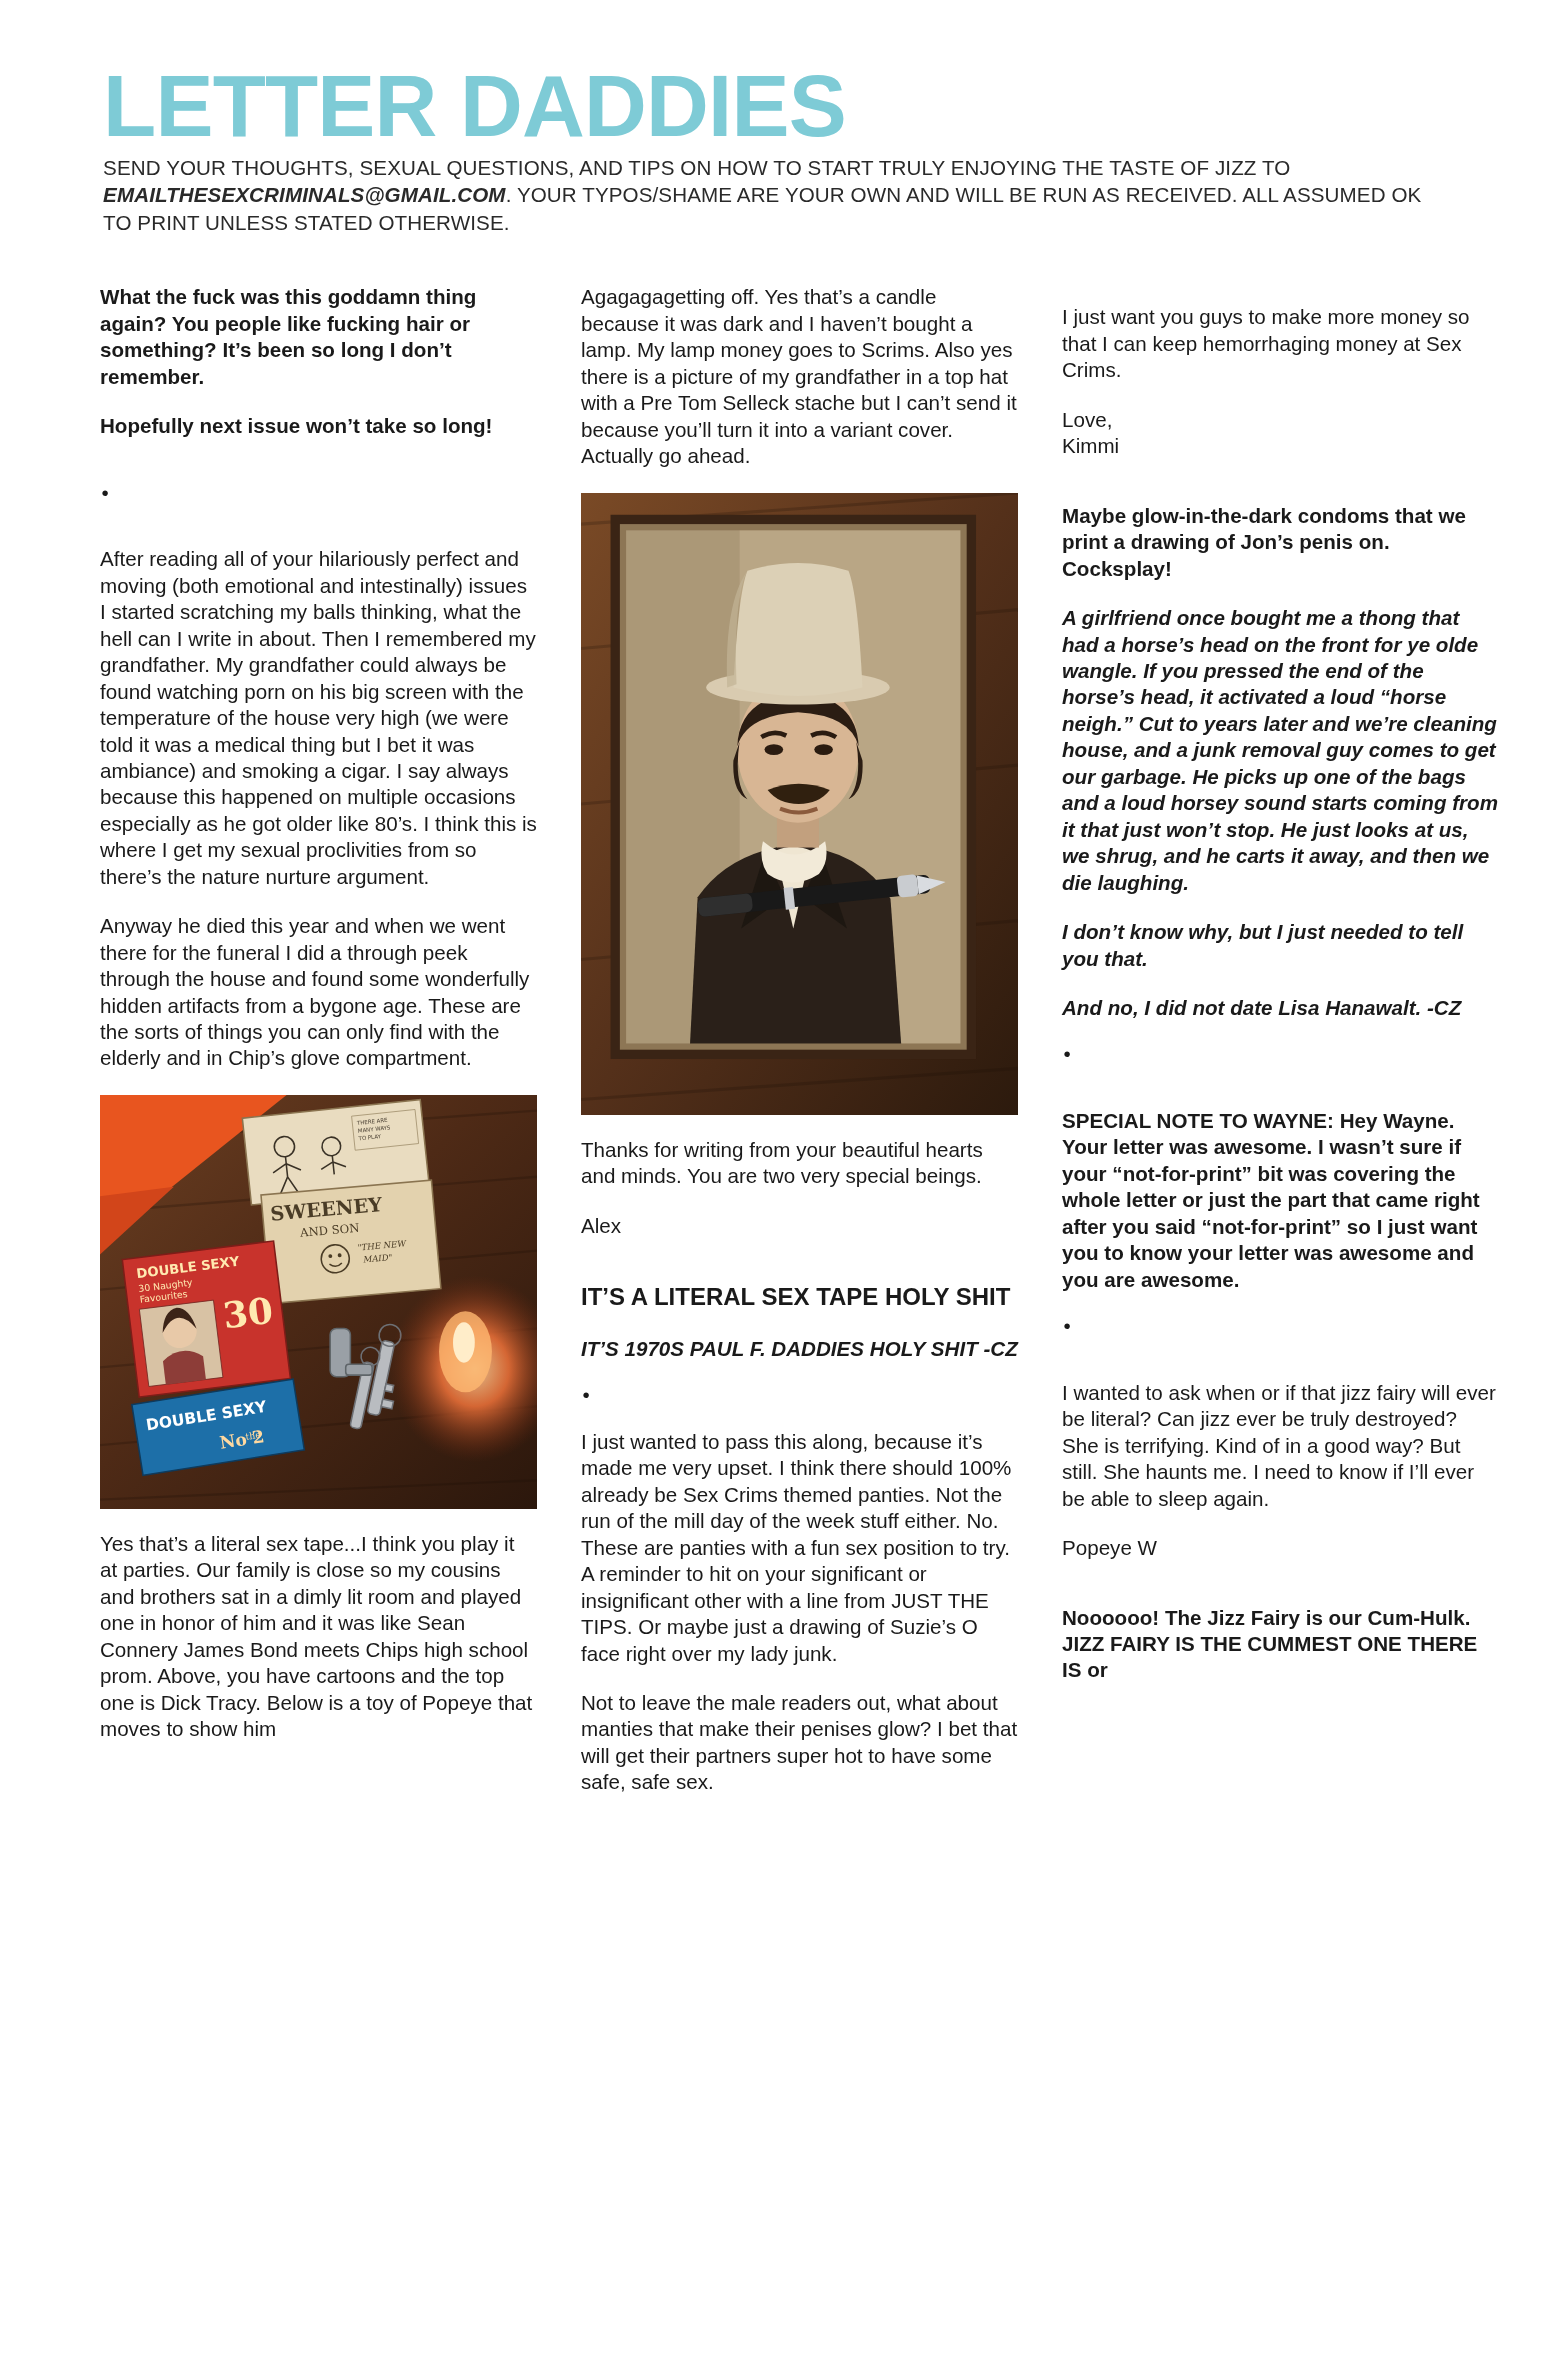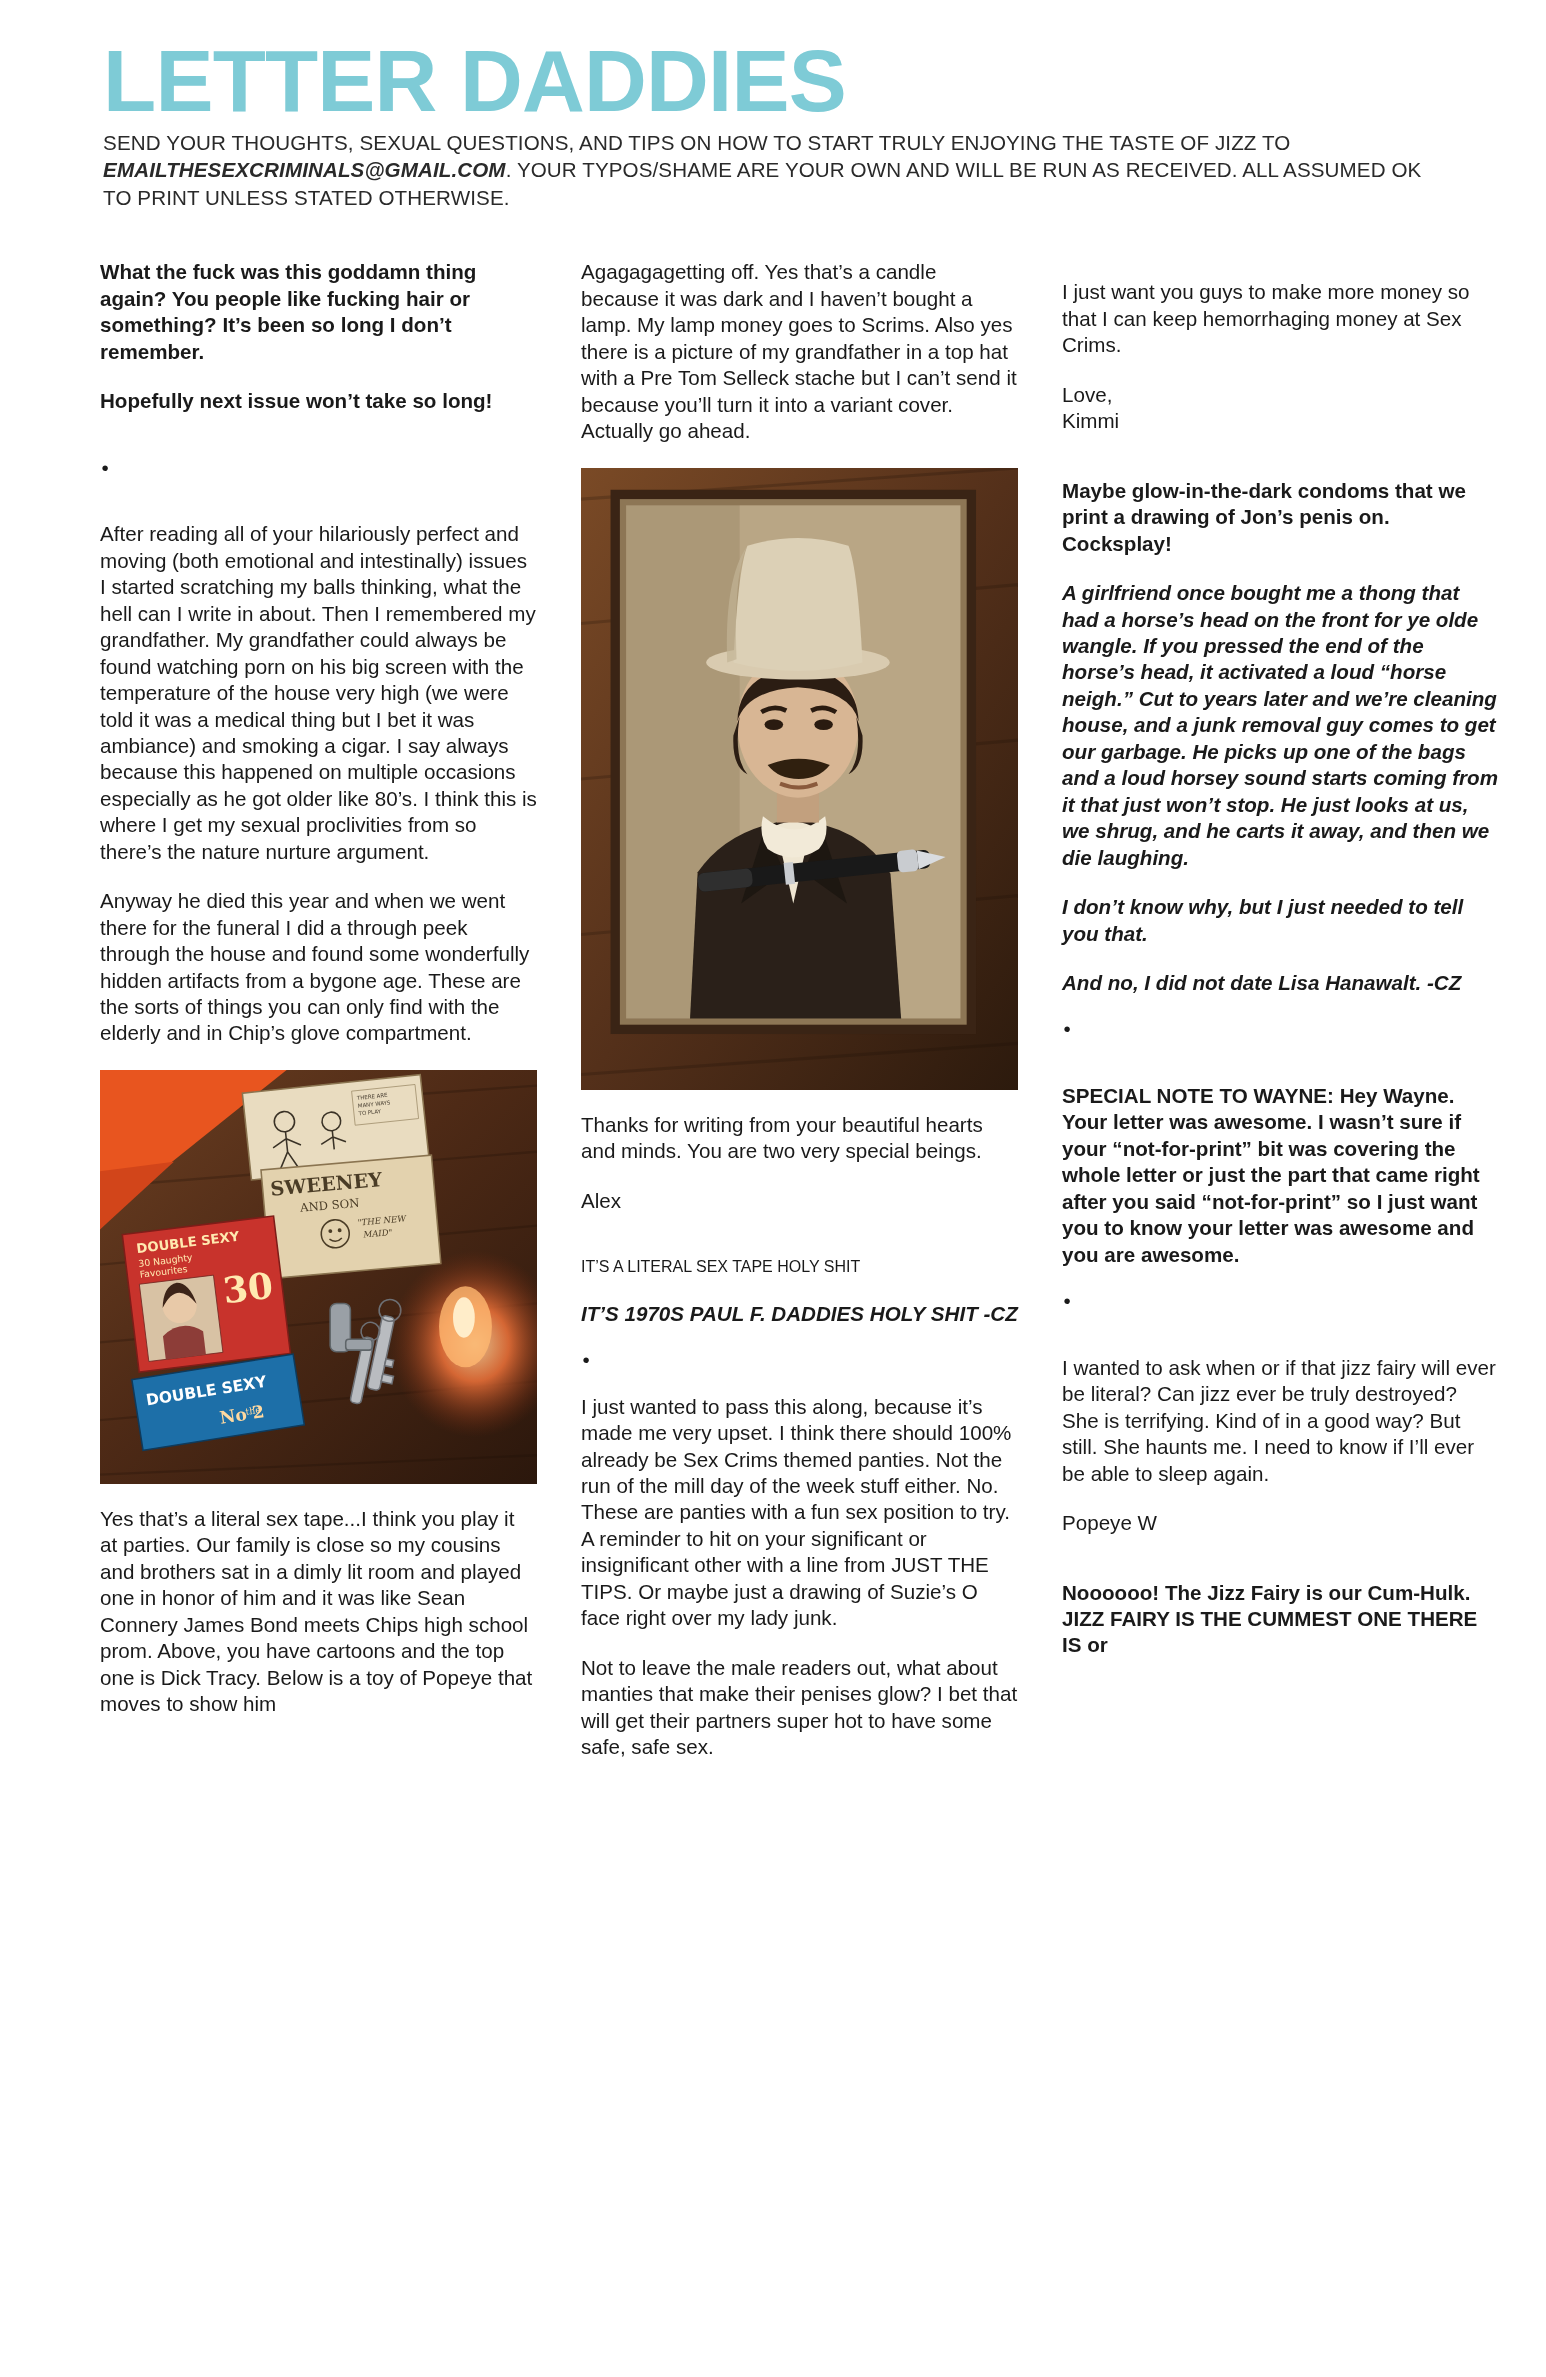--- a/index.html
+++ b/index.html
@@ -9,21 +9,21 @@
     height: 2377px;
     background: #ffffff;
     font-family: "Liberation Sans", sans-serif;
     color: #1a1a1a;
     -webkit-font-smoothing: antialiased;
   }
   .page {
     position: relative;
     width: 1547px;
     height: 2377px;
-    padding: 23px 100px 0 100px;
+    padding: 48px 100px 0 100px;
   }
   .masthead {
     font-size: 87px;
     line-height: 1.0;
     font-weight: bold;
     color: #7ecbd6;
     letter-spacing: -0.8px;
     margin: 14px 0 4.7px 3.1px;
   }
   .deck {
@@ -75,22 +75,22 @@
     overflow: hidden;
     background: #3a2318;
   }
   .photo-b {
     height: 414px;
     position: relative;
     overflow: hidden;
     background: #2a1a12;
   }
   .heading-caps {
-    font-weight: normal;
-    font-size: 16px;
+    font-weight: bold;
+    font-size: 24px;
     line-height: 1.285;
     margin: 0 0 23px 0;
   }
   svg { display: block; }
 </style>
 </head>
 <body>
 
 <div class="page">
 

